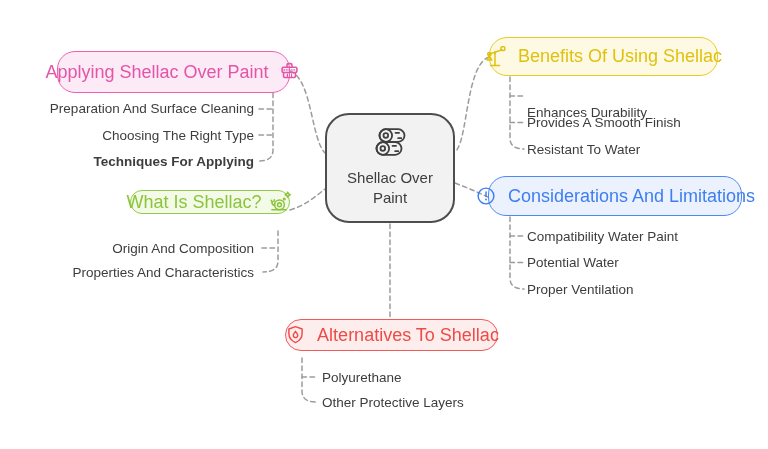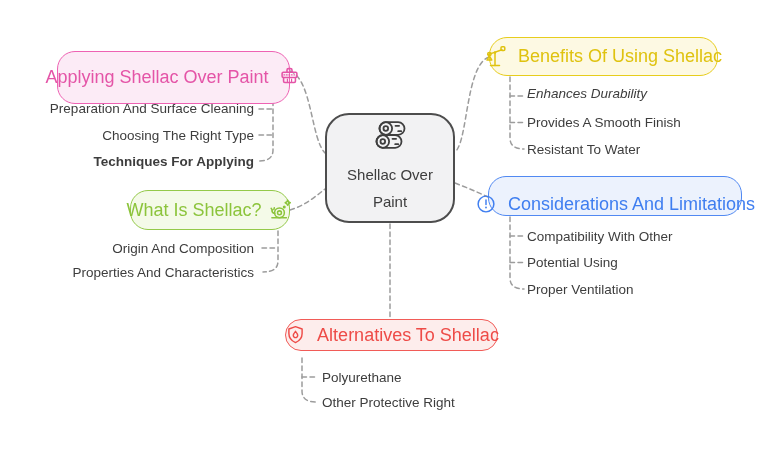--- a/index.html
+++ b/index.html
@@ -10,45 +10,45 @@
   svg.connectors{position:absolute;left:0;top:0;width:768px;height:449px;}
   svg.connectors path{fill:none;stroke:#9c9c9c;stroke-width:1.5;stroke-dasharray:4.5 3.5;stroke-linecap:round;}
 
   .pill{
     position:absolute;display:flex;align-items:center;justify-content:center;
     border-radius:18px;border:1.5px solid;box-sizing:border-box;
     font-size:18px;font-weight:400;white-space:nowrap;cursor:default;
   }
   .pill .ico{flex:0 0 auto;display:block;}
 
-  .pink  {left:57px; top:51px; width:233px;height:53px;color:#e454a7;border-color:#ee62b3;background:#fcebf6;gap:8px;}
-  .green {left:130px;top:190px;width:160px;height:40px;color:#8cc43c;border-color:#94c949;background:#f4fae8;gap:6px;}
+  .pink  {left:57px; top:51px; width:233px;height:42px;color:#e454a7;border-color:#ee62b3;background:#fcebf6;gap:8px;}
+  .green {left:130px;top:190px;width:160px;height:24px;color:#8cc43c;border-color:#94c949;background:#f4fae8;gap:6px;}
   .yellow{left:489px;top:37px; width:229px;height:39px;color:#dfc20f;border-color:#e7cd1d;background:#fdf9e3;gap:9px;}
-  .blue  {left:488px;top:176px;width:254px;height:40px;color:#3f7ef0;border-color:#5189f2;background:#ecf2fd;gap:11px;align-items:flex-end;}
+  .blue  {left:488px;top:176px;width:254px;height:40px;color:#3f7ef0;border-color:#5189f2;background:#ecf2fd;gap:11px;}
   .red   {left:285px;top:319px;width:213px;height:32px;color:#ee4b47;border-color:#f15b57;background:#fdedec;gap:10px;}
 
   .center-node{
     position:absolute;left:325px;top:113px;width:130px;height:110px;
     background:#f2f2f3;border:2px solid #4d4d4d;border-radius:24px;box-sizing:border-box;
     display:flex;flex-direction:column;align-items:center;justify-content:center;gap:9px;
   }
   .center-label{
-    font-size:15px;color:#3d3d3d;text-align:center;line-height:27px;width:100px;font-weight:400;
+    font-size:15px;color:#3d3d3d;text-align:center;line-height:20px;width:100px;font-weight:400;
   }
 
   .leaf{
     position:absolute;height:17px;line-height:17px;font-size:13.5px;color:#3d3d3d;
     white-space:nowrap;font-weight:400;cursor:default;
   }
   .ra{right:514px;text-align:center;}
   .la{left:527px;}
   .ba{left:322px;}
   .a1{top:100px;} .a2{top:127px;} .a3{top:153px;font-weight:bold;}
   .b1{top:240px;} .b2{top:264px;}
-  .c1{top:85px;font-style:italic;}  .c2{top:114px;} .c3{top:141px;}
+  .c1{top:104px;}  .c2{top:114px;} .c3{top:141px;}
   .d1{top:228px;} .d2{top:254px;} .d3{top:281px;}
   .e1{top:369px;} .e2{top:394px;}
 </style>
 </head>
 <body>
 
 <div class="canvas">
 
   <svg class="connectors" viewBox="0 0 768 449">
     <path d="M 290,71 C 312,79 311,139 325,153"></path>
@@ -148,20 +148,20 @@
   <span class="leaf ra a2">Choosing The Right Type</span>
   <span class="leaf ra a3">Techniques For Applying</span>
 
   <span class="leaf ra b1">Origin And Composition</span>
   <span class="leaf ra b2">Properties And Characteristics</span>
 
   <span class="leaf la c1">Enhances Durability</span>
   <span class="leaf la c3">Resistant To Water</span>
   <span class="leaf la c2">Provides A Smooth Finish</span>
 
-  <span class="leaf la d1">Compatibility With Other</span>
-  <span class="leaf la d2">Potential Using</span>
+  <span class="leaf la d1">Compatibility Water Paint</span>
+  <span class="leaf la d2">Potential Water</span>
   <span class="leaf la d3">Proper Ventilation</span>
 
   <span class="leaf ba e1">Polyurethane</span>
-  <span class="leaf ba e2">Other Protective Right</span>
+  <span class="leaf ba e2">Other Protective Layers</span>
 
 </div>
 
 </body></html>

